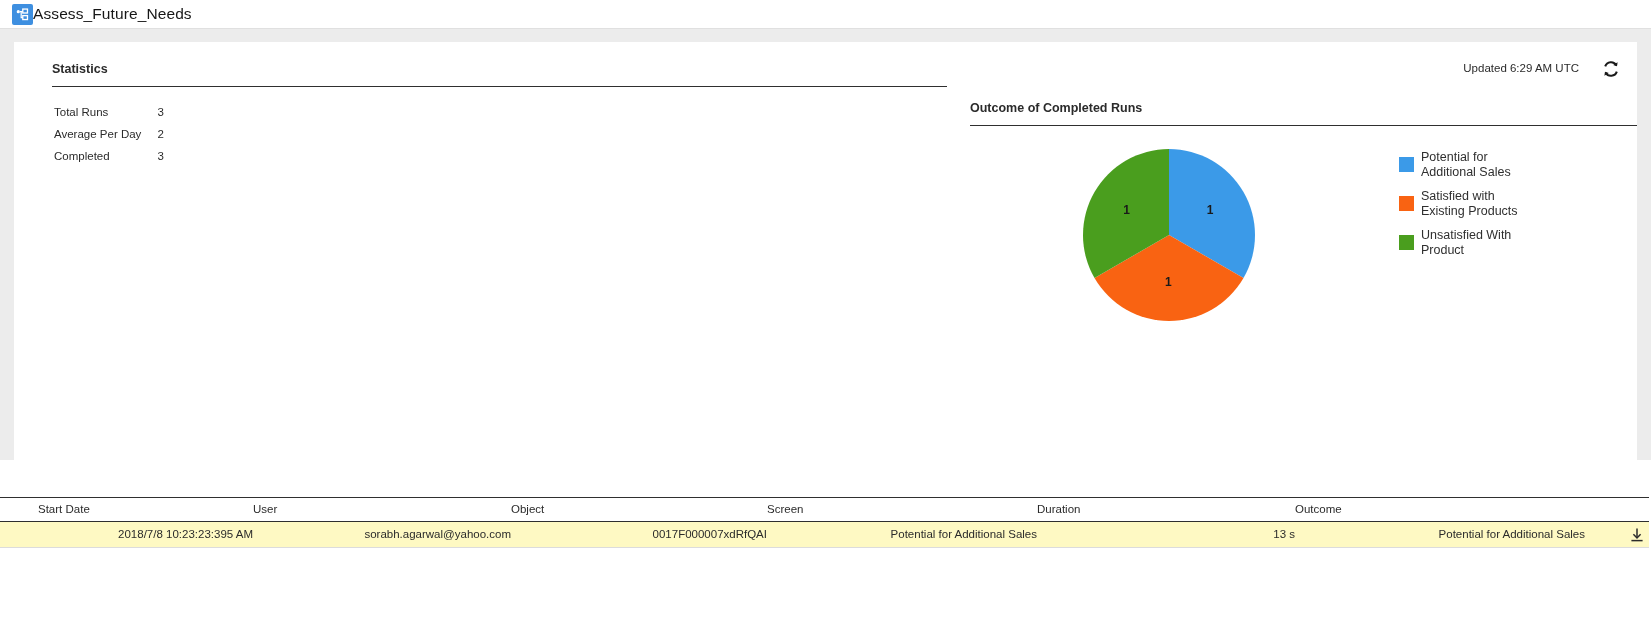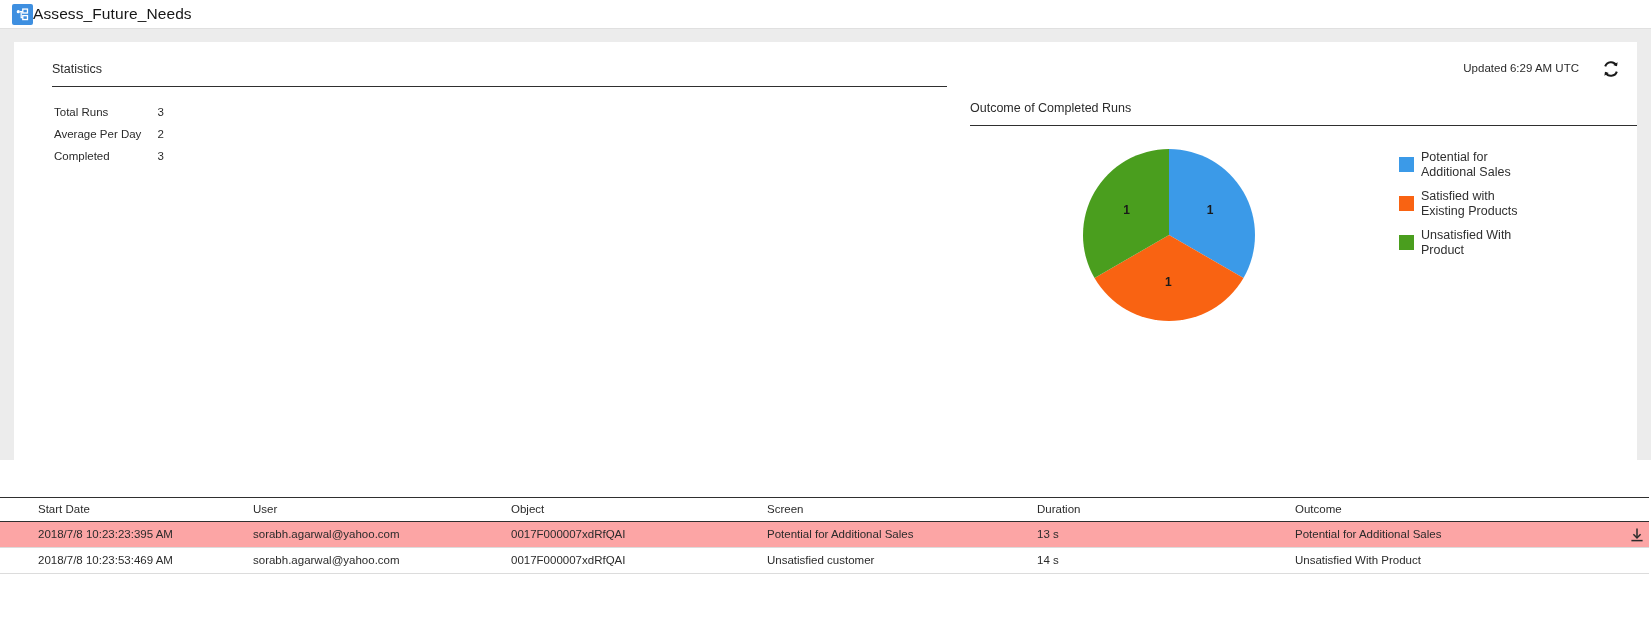--- a/index.html
+++ b/index.html
@@ -46,20 +46,21 @@
     position: absolute;
     left: 14px; top: 42px;
     width: 1623px; height: 418px;
     background: #ffffff;
   }
 
   .stats-head, .chart-head {
     position: absolute;
     font-size: 12.5px;
     color: #2b2b2b;
+    font-weight: bold;
   }
   .stats-head { left: 38px; top: 20px; }
   .stats-rule {
     position: absolute;
     left: 38px; top: 44px;
     width: 895px; height: 1px;
     background: #2f2f2f;
   }
 
   .stats-rows {
@@ -207,21 +208,21 @@
     background: #ffffff;
   }
   table.runs-table td {
     font-size: 11.5px;
     color: #2b2b2b;
     padding: 6px 0 7px 0;
     border-bottom: 1px solid #dcdcdc;
     white-space: nowrap;
     overflow: hidden;
   }
-  tr.row-selected td { background: #fca5a5; }
+  tr.row-selected td { background: #fef9c3; text-align: right; }
   .c0 { width: 253px; padding-left: 38px !important; }
   .c1 { width: 258px; }
   .c2 { width: 256px; }
   .c3 { width: 270px; margin-top: 12px; }
   .c4 { width: 258px; }
   .c5 { width: 290px; }
   .c6 { width: 66px; }
   .dl-cell { position: relative; }
   .dl-icon {
     position: absolute;
@@ -339,27 +340,18 @@
           <td class="c6 dl-cell">
             <span class="dl-icon">
               <svg width="16" height="16" viewBox="0 0 16 16">
                 <path d="M8 1.5 V10.5" stroke="#2b2b2b" stroke-width="1.5"></path>
                 <path d="M4.4 7.2 L8 10.9 L11.6 7.2" stroke="#2b2b2b" stroke-width="1.5" fill="none"></path>
                 <path d="M2.4 13.6 H13.6" stroke="#2b2b2b" stroke-width="1.5"></path>
               </svg>
             </span>
           </td>
         </tr>
-        <tr>
-          <td class="c0">2018/7/8 10:23:53:469 AM</td>
-          <td class="c1">sorabh.agarwal@yahoo.com</td>
-          <td class="c2">0017F000007xdRfQAI</td>
-          <td class="c3">Unsatisfied customer</td>
-          <td class="c4">14 s</td>
-          <td class="c5">Unsatisfied With Product</td>
-          <td class="c6"></td>
-        </tr>
       </tbody>
     </table>
     <div class="scroll-edge"></div>
   </div>
 
 </div>
 
 </body></html>

